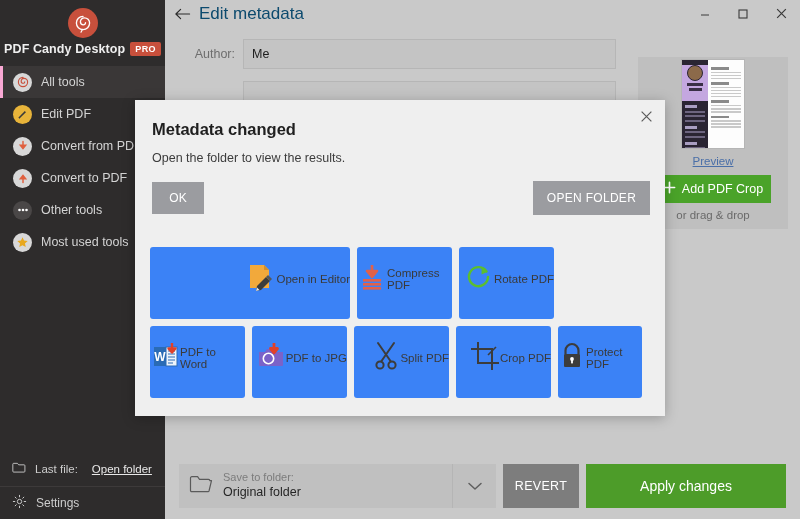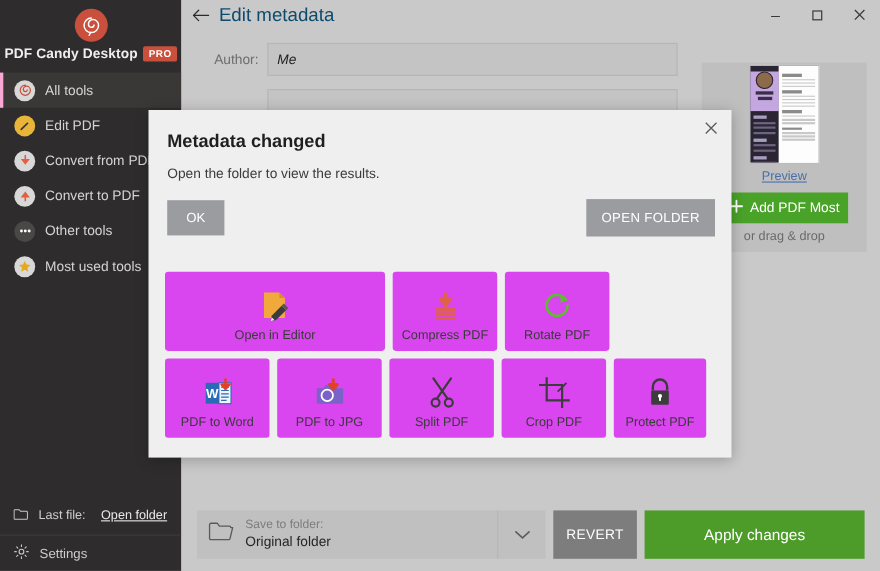--- a/index.html
+++ b/index.html
@@ -123,21 +123,21 @@
   .field-label {
     width: 58px; text-align: right; margin-right: 8px;
     font-size: 12.5px; color: #6e6e6e;
   }
   .field-input {
     width: 373px; height: 30px;
     background: #c4c4c4;
     border: 1px solid #b6b6b6;
     display: flex; align-items: center;
     padding-left: 8px;
-    font-size: 12.5px; color: #1d1d1d; font-style: italic;
+    font-size: 12.5px; color: #1d1d1d;
   }
 
   
   #preview-col {
     position: absolute; right: 12px; top: 30px;
     width: 150px;
     display: flex; flex-direction: column; align-items: center;
     background: #bfbfbf;
     padding: 2px 0 8px 0;
   }
@@ -250,23 +250,23 @@
     display: flex; align-items: center; justify-content: center;
     font-size: 12px; letter-spacing: .3px;
   }
   #tools-grid {
     position: absolute; left: 15px; top: 147px;
     width: 500px;
     display: flex; flex-wrap: wrap;
     gap: 7px;
   }
   .tool-card {
-    background: #d946ef; border-radius: 3px;
+    background: #3b82f6; border-radius: 3px;
     height: 72px;
-    display: flex; flex-direction: column;
+    display: flex; flex-direction: row;
     align-items: center; justify-content: flex-end;
     padding-bottom: 8px;
   }
   .tool-icon {
     height: 34px; display: flex; align-items: center; justify-content: center;
     margin-bottom: 4px;
   }
   .tool-label { font-size: 11.5px; color: #3a3a3a; }
 </style>
 </head>
@@ -443,21 +443,21 @@
             <div class="tr-line"></div>
           </div>
         </div>
         <div id="preview-link">Preview</div>
         <div id="add-pdf-btn">
           <span>
             <svg width="13" height="13" viewBox="0 0 14 14">
               <path d="M7 1.5 V12.5 M1.5 7 H12.5" stroke="#ffffff" stroke-width="1.8" stroke-linecap="round"></path>
             </svg>
           </span>
-          <span>Add PDF Most</span>
+          <span>Add PDF Crop</span>
         </div>
         <div id="drag-drop-text">or drag &amp; drop</div>
       </div>
     </div>
 
     <div id="bottombar">
       <div id="save-to-folder">
         <span>
           <svg width="24" height="20" viewBox="0 0 24 20">
             <path d="M1.5 4 A1.3 1.3 0 0 1 2.8 2.7 H8.6 L10.5 5.3 H19.5 A1.3 1.3 0 0 1 20.8 6.6 L22.5 6.6 L20 17 A1 1 0 0 1 19 17.6 H2.6 A1.1 1.1 0 0 1 1.5 16.5 Z" fill="none" stroke="#5a5a5a" stroke-width="1.2" stroke-linejoin="round"></path>

